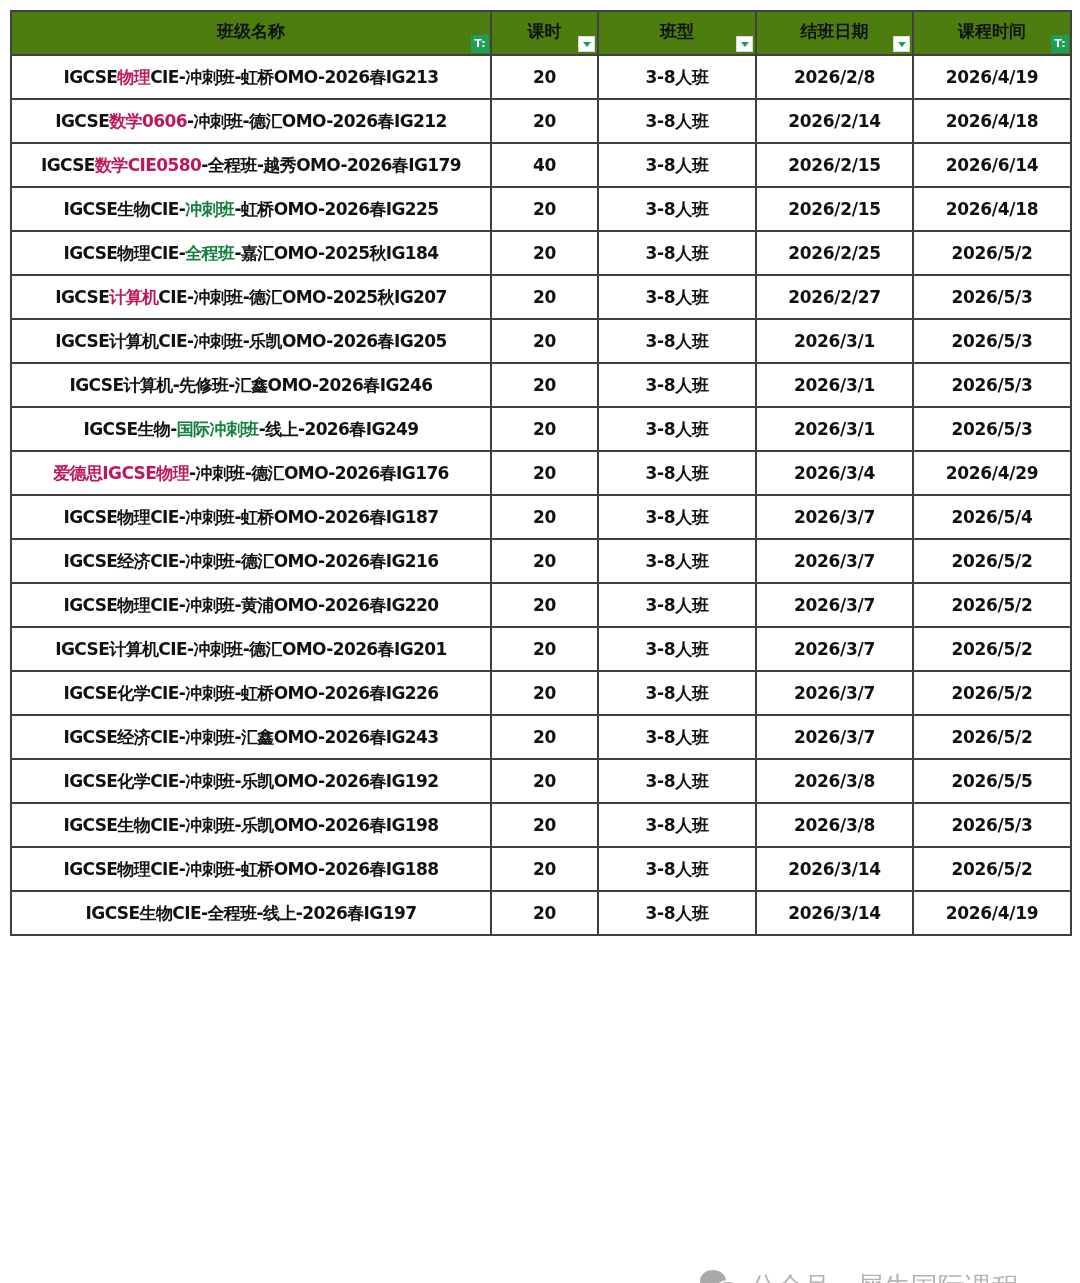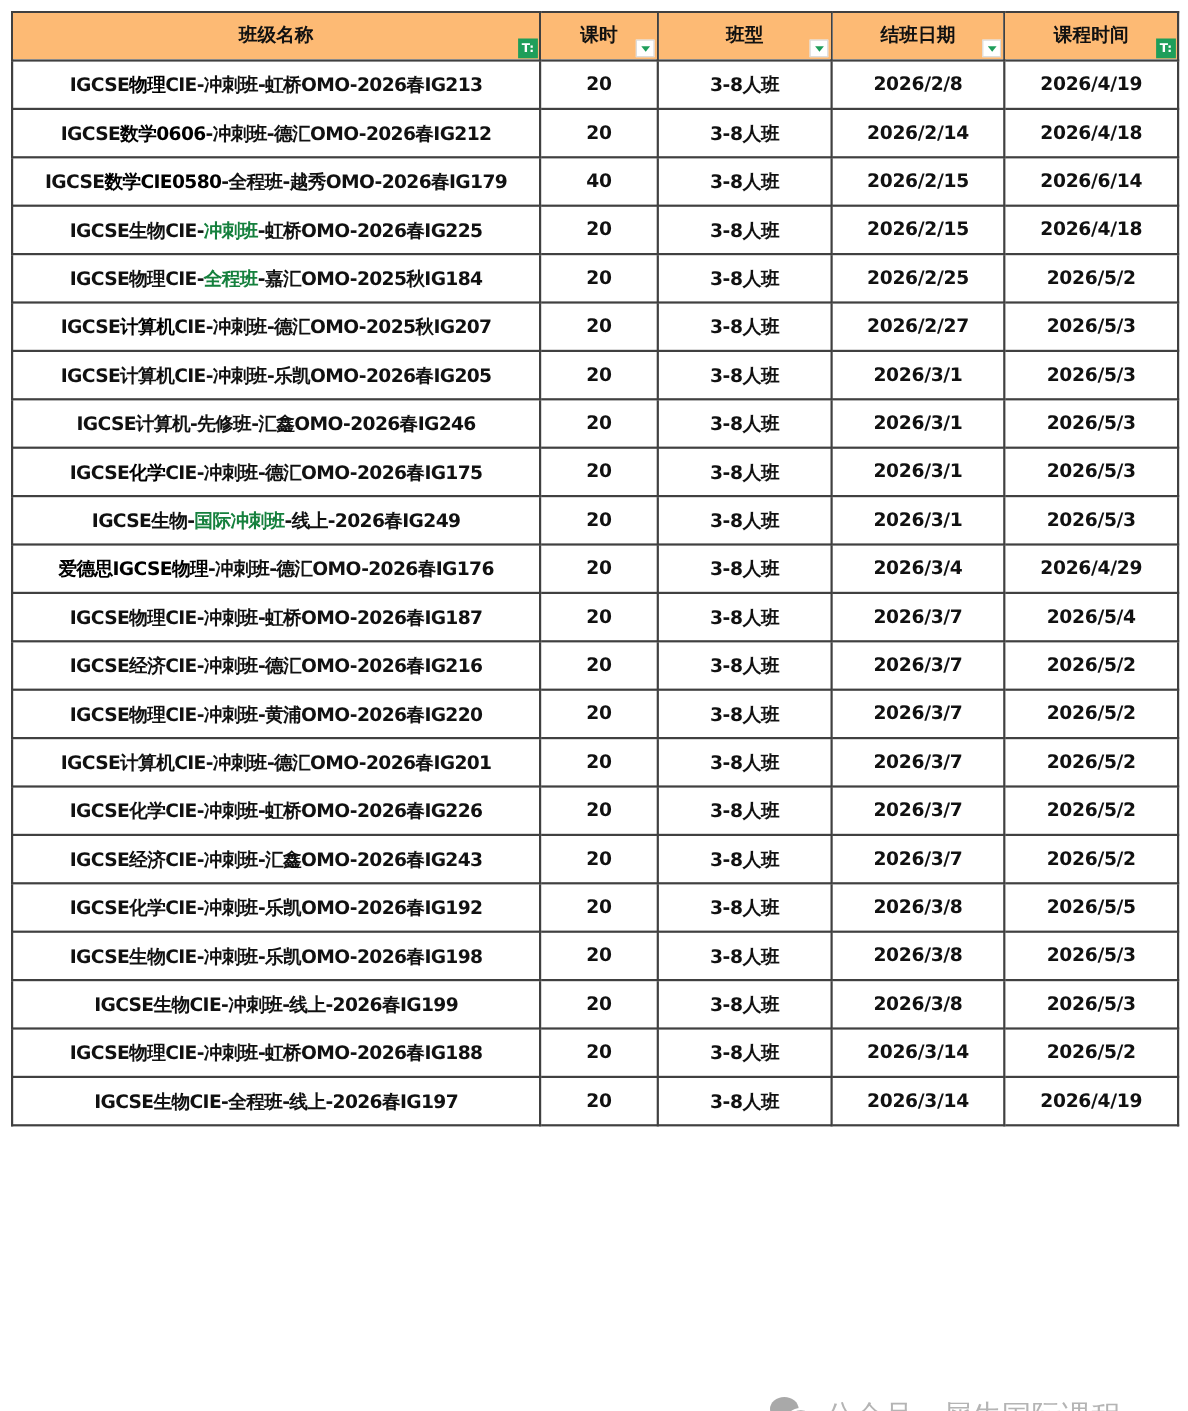--- a/index.html
+++ b/index.html
@@ -2,24 +2,24 @@
 <html><head>
 <meta charset="utf-8">
 <style>
   html, body { margin: 0; padding: 0; background: #ffffff; }
   body { width: 1080px; height: 1283px; position: relative; overflow: hidden;
          font-family: "DejaVu Sans", "Liberation Sans", sans-serif; }
   .tbl { position: absolute; left: 10px; top: 10px; border-collapse: collapse;
          table-layout: fixed; width: 1060px; }
   .tbl th, .tbl td { border: 2px solid #404040; text-align: center; vertical-align: middle;
          font-weight: bold; color: #111; padding: 0; white-space: nowrap; overflow: hidden; }
-  .tbl th { height: 42px; background: #fdba74; font-size: 17px; position: relative; }
+  .tbl th { height: 42px; background: #4d7c0f; font-size: 17px; position: relative; }
   .tbl td { height: 42px; font-size: 17px; letter-spacing: -0.3px; }
   .tbl td.name { font-size: 17px; letter-spacing: -0.6px; }
-  .seg-blue { color: #000000; }
+  .seg-blue { color: #be185d; }
   .seg-red { color: #15803d; }
   .filter-active { position: absolute; right: 1px; bottom: 1px; width: 18px; height: 18px;
          background: #1e9e5a; color: #fff; font-size: 11px; line-height: 18px; text-align: center;
          font-family: "DejaVu Sans", sans-serif; }
   .filter-dd { position: absolute; right: 2px; bottom: 2px; width: 17px; height: 16px;
          background: #fff; border: 1px solid #d9d9d9; box-sizing: border-box; }
   .filter-dd::after { content: ""; position: absolute; left: 4px; top: 5px; border-left: 4px solid transparent;
          border-right: 4px solid transparent; border-top: 5px solid #1e9e5a; }
   .th-label { display: inline-block; transform: translateY(-2px); }
   .watermark { position: absolute; left: 700px; top: 1225px; height: 40px; display: flex; align-items: center;
@@ -114,27 +114,20 @@
         <td>2026/5/3</td>
       </tr>
       <tr>
         <td class="name"><span>IGCSE计算机-先修班-汇鑫OMO-2026春IG246</span></td>
         <td>20</td>
         <td>3-8人班</td>
         <td>2026/3/1</td>
         <td>2026/5/3</td>
       </tr>
       <tr>
-        <td class="name"><span>IGCSE</span><span class="seg-blue">化学</span><span>CIE-冲刺班-德汇OMO-2026春IG175</span></td>
-        <td>20</td>
-        <td>3-8人班</td>
-        <td>2026/3/1</td>
-        <td>2026/5/3</td>
-      </tr>
-      <tr>
         <td class="name"><span>IGCSE生物-</span><span class="seg-red">国际冲刺班</span><span>-线上-2026春IG249</span></td>
         <td>20</td>
         <td>3-8人班</td>
         <td>2026/3/1</td>
         <td>2026/5/3</td>
       </tr>
       <tr>
         <td class="name"><span class="seg-blue">爱德思IGCSE物理</span><span>-冲刺班-德汇OMO-2026春IG176</span></td>
         <td>20</td>
         <td>3-8人班</td>
@@ -185,27 +178,20 @@
       </tr>
       <tr>
         <td class="name"><span>IGCSE化学CIE-冲刺班-乐凯OMO-2026春IG192</span></td>
         <td>20</td>
         <td>3-8人班</td>
         <td>2026/3/8</td>
         <td>2026/5/5</td>
       </tr>
       <tr>
         <td class="name"><span>IGCSE生物CIE-冲刺班-乐凯OMO-2026春IG198</span></td>
-        <td>20</td>
-        <td>3-8人班</td>
-        <td>2026/3/8</td>
-        <td>2026/5/3</td>
-      </tr>
-      <tr>
-        <td class="name"><span>IGCSE生物CIE-冲刺班-线上-2026春IG199</span></td>
         <td>20</td>
         <td>3-8人班</td>
         <td>2026/3/8</td>
         <td>2026/5/3</td>
       </tr>
       <tr>
         <td class="name"><span>IGCSE物理CIE-冲刺班-虹桥OMO-2026春IG188</span></td>
         <td>20</td>
         <td>3-8人班</td>
         <td>2026/3/14</td>

